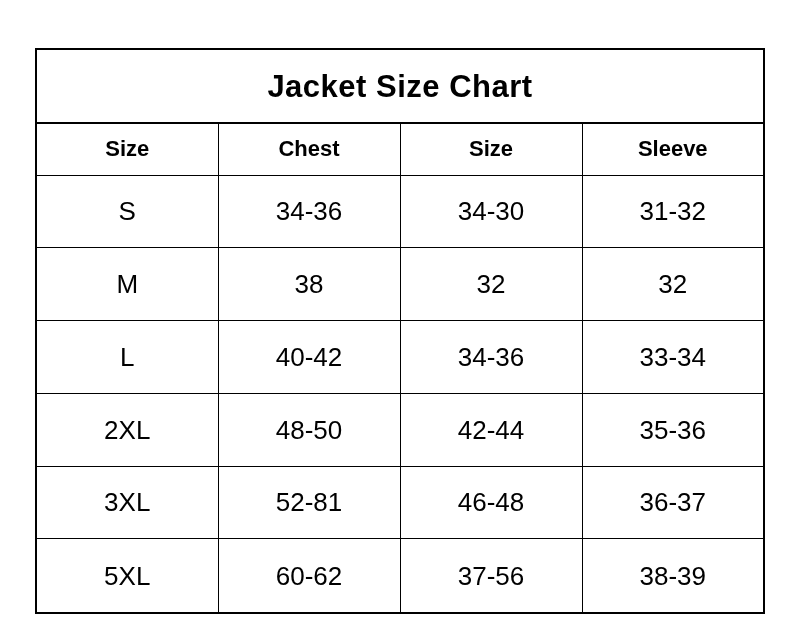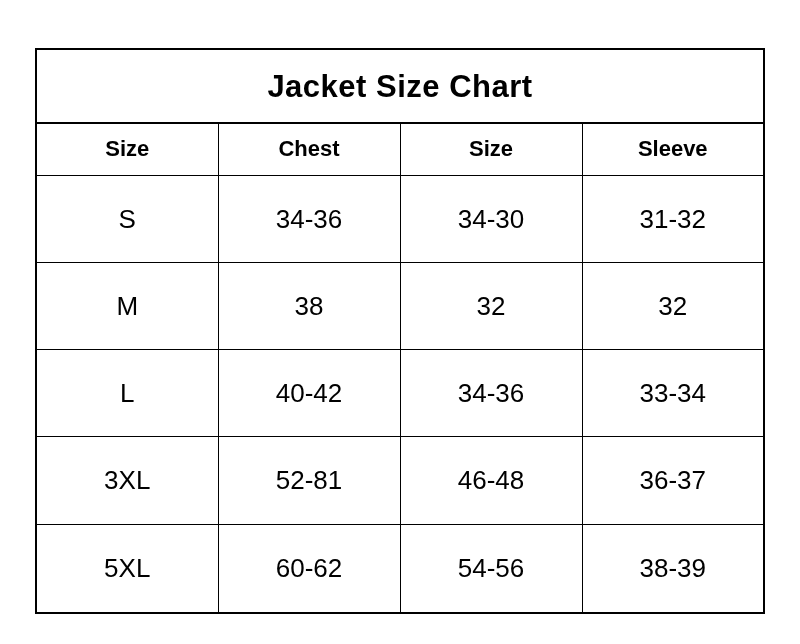--- a/index.html
+++ b/index.html
@@ -87,26 +87,32 @@
         <td>32</td>
         <td>32</td>
       </tr>
       <tr>
         <td>L</td>
         <td>40-42</td>
         <td>34-36</td>
         <td>33-34</td>
       </tr>
       <tr>
+        <td>2XL</td>
+        <td>48-50</td>
+        <td>42-44</td>
+        <td>35-36</td>
+      </tr>
+      <tr>
         <td>3XL</td>
         <td>52-81</td>
         <td>46-48</td>
         <td>36-37</td>
       </tr>
       <tr>
         <td>5XL</td>
         <td>60-62</td>
-        <td>54-56</td>
+        <td>37-56</td>
         <td>38-39</td>
       </tr>
     </tbody>
   </table>
 </div>
 
 </body></html>

